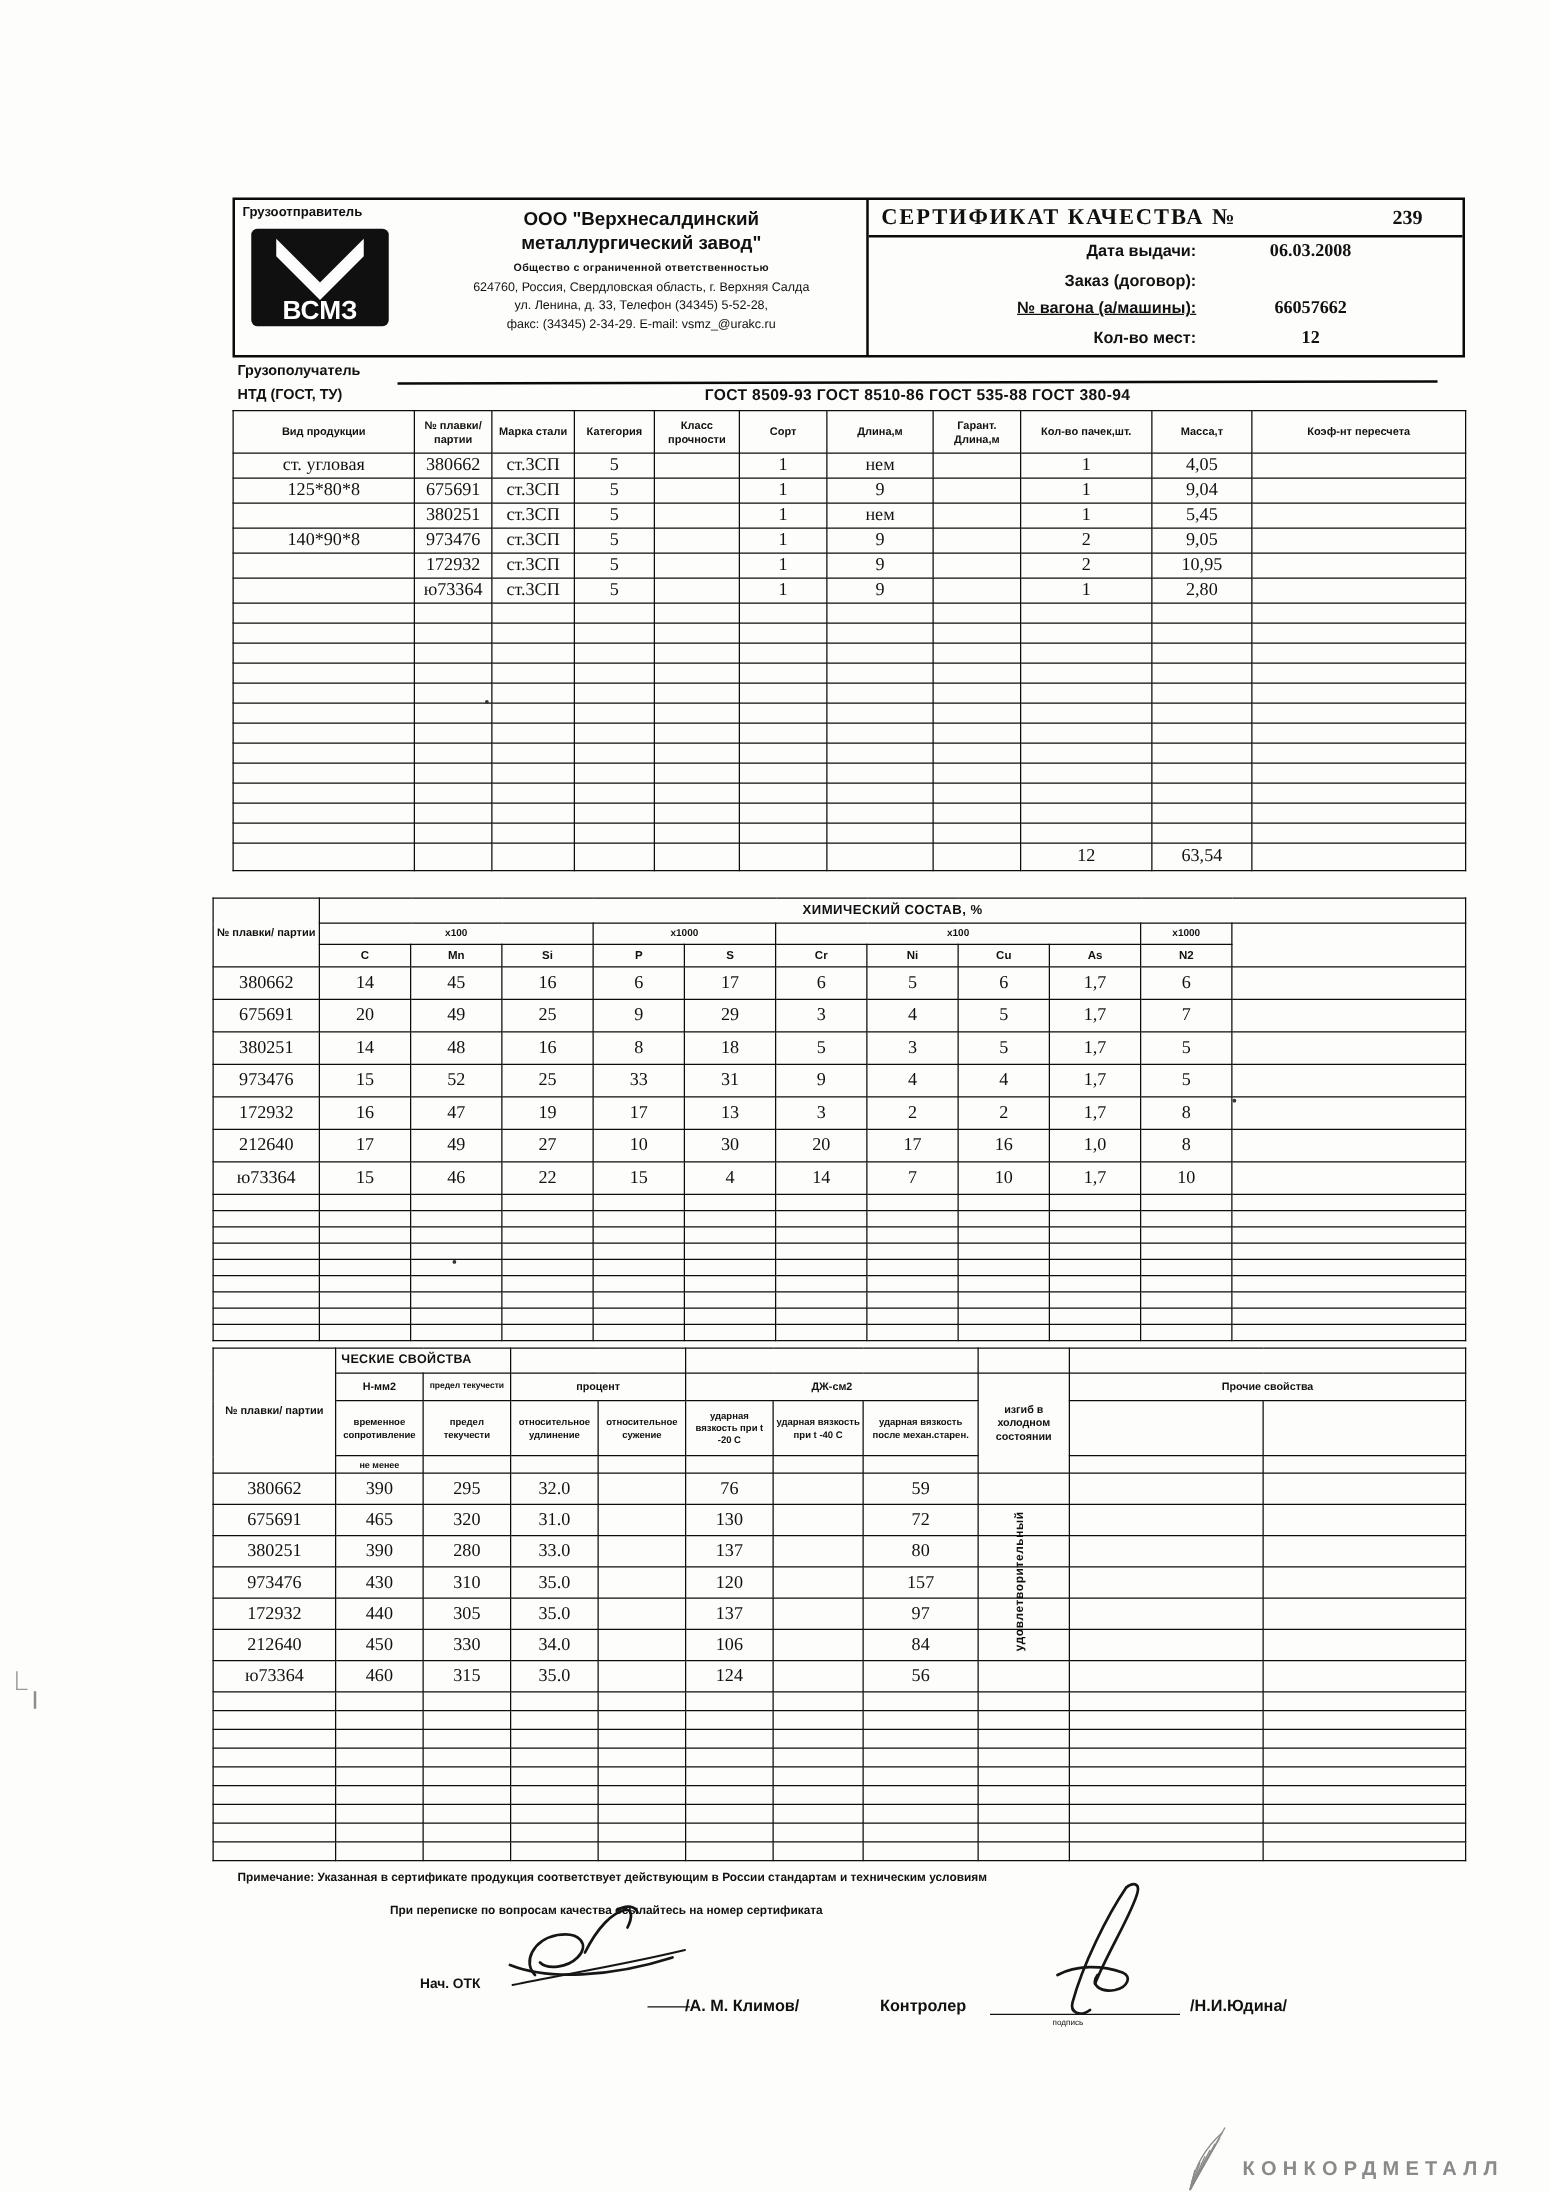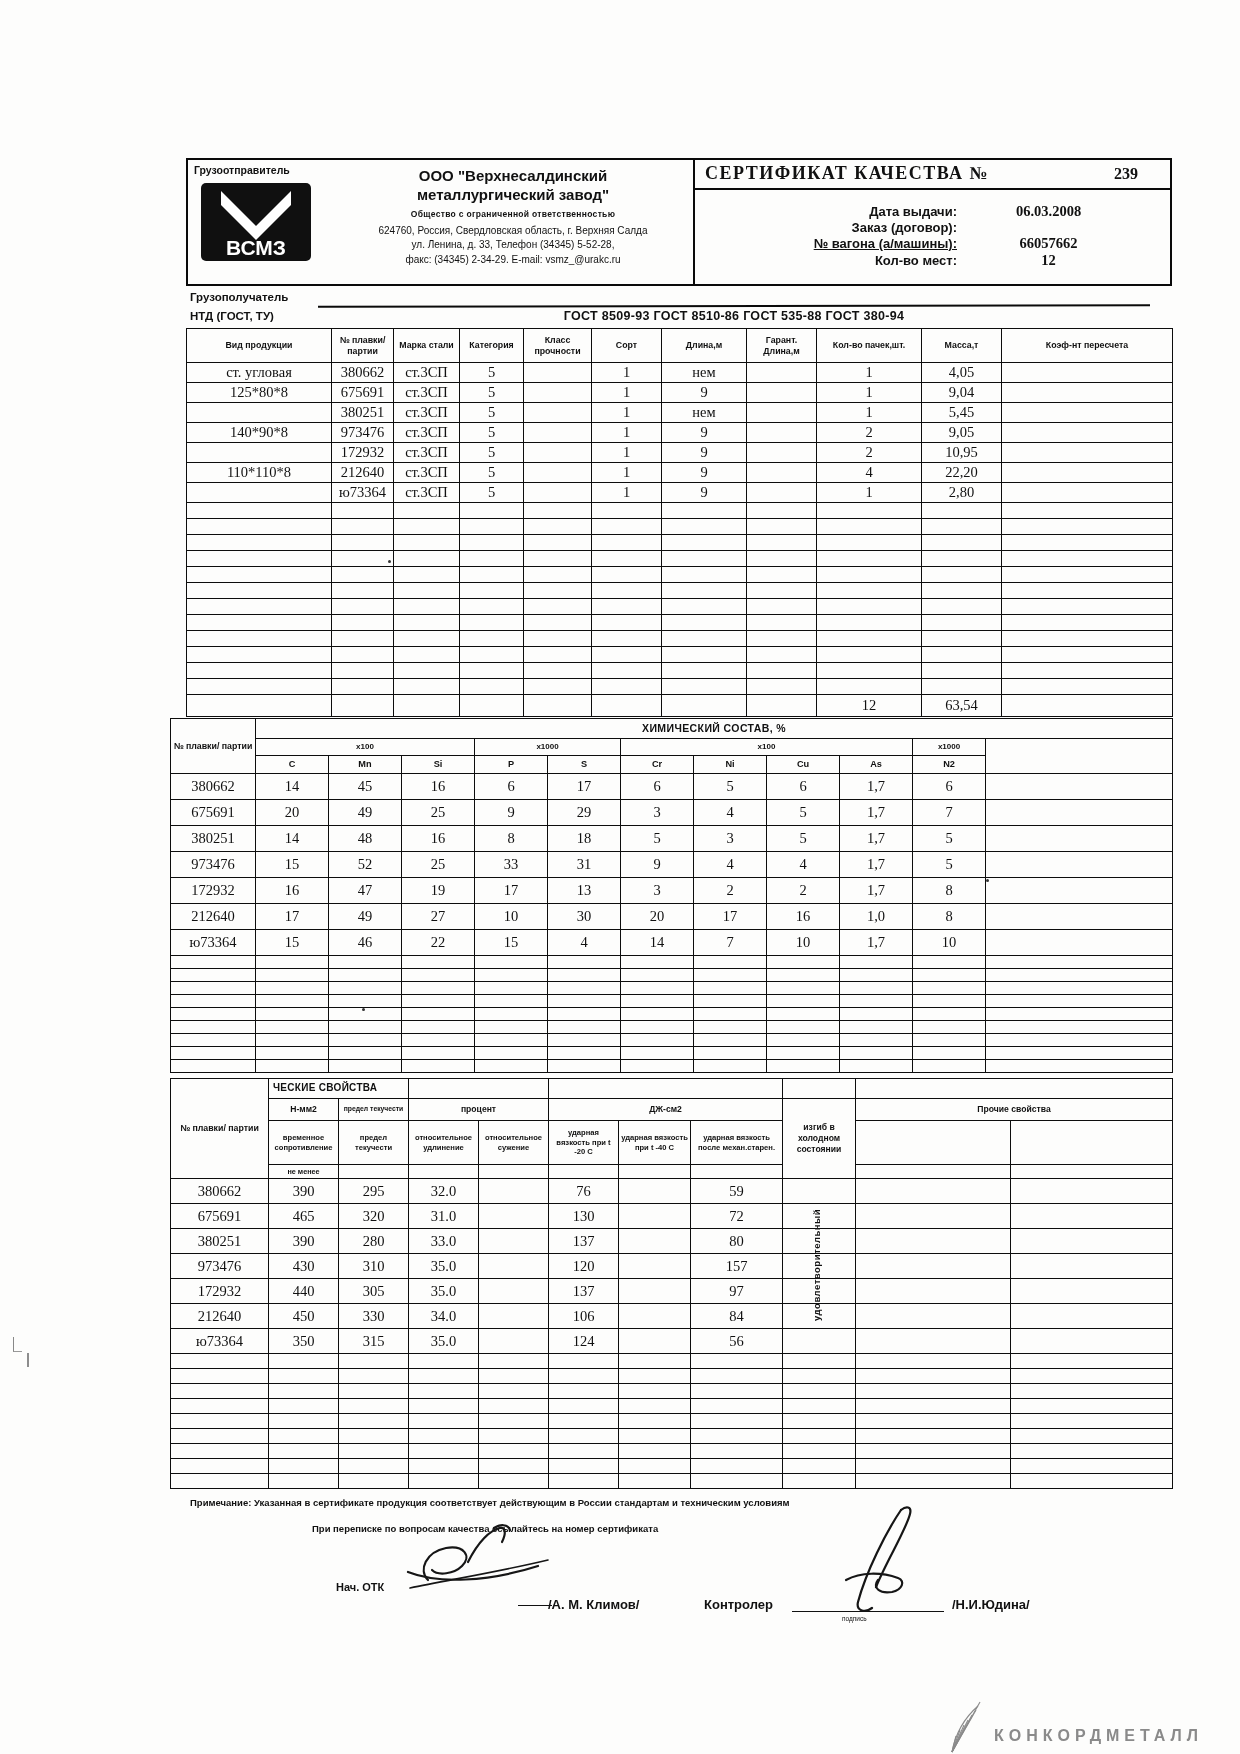--- a/index.html
+++ b/index.html
@@ -13,21 +13,21 @@
   .sender{font-size:10.5px;font-weight:bold}
   .logo-svg{position:absolute;left:12px;top:22px}
   .hdr-mid{flex:1;text-align:center;padding-top:7px}
   .co-name{font-size:15px;font-weight:bold;line-height:1.25}
   .co-sub{font-size:8.5px;font-weight:bold;margin-top:4px;letter-spacing:.3px}
   .co-addr{font-size:10px;margin-top:5px;line-height:1.45}
   .hdr-right{width:477px;border-left:2.5px solid #0a0a0a;display:flex;flex-direction:column}
   .cert-title-row{display:flex;align-items:baseline;padding:3px 10px 4px 10px;border-bottom:2.2px solid #0a0a0a}
   .cert-title{font-family:"Liberation Serif",serif;font-size:18px;font-weight:bold;letter-spacing:1.5px;white-space:nowrap}
   .cert-num{margin-left:auto;font-family:"Liberation Serif",serif;font-size:16px;font-weight:bold;padding:0 22px 0 10px}
-  .cert-fields{flex:1;display:flex;flex-direction:column;justify-content:center;padding:3px 0 5px}
+  .cert-fields{flex:1;display:flex;flex-direction:column;justify-content:space-between;padding:3px 0 5px}
   .cf{display:flex;align-items:baseline;font-size:13px;font-weight:bold}
   .cf-label{width:262px;text-align:right;white-space:nowrap}
   .cf.wagon .cf-label{text-decoration:underline}
   .cf-value{flex:1;text-align:center;font-family:"Liberation Serif",serif;font-size:14.5px;padding-right:30px}
 
   
   .consignee-label{left:190px;top:291px;font-size:11.5px;font-weight:bold}
   .consignee-line{left:318px;top:289px;width:832px;height:18px;border-bottom:2.2px solid #0a0a0a;transform:rotate(-.12deg)}
   .ntd-label{left:190px;top:310px;font-size:11.5px;font-weight:bold}
   .ntd-value{left:318px;top:309px;width:832px;text-align:center;font-size:12.5px;font-weight:bold;letter-spacing:.3px}
@@ -234,33 +234,20 @@
         <td></td>
         <td>172932</td>
         <td>ст.3СП</td>
         <td>5</td>
         <td></td>
         <td>1</td>
         <td>9</td>
         <td></td>
         <td>2</td>
         <td>10,95</td>
-        <td></td>
-      </tr>
-      <tr>
-        <td>110*110*8</td>
-        <td>212640</td>
-        <td>ст.3СП</td>
-        <td>5</td>
-        <td></td>
-        <td>1</td>
-        <td>9</td>
-        <td></td>
-        <td>4</td>
-        <td>22,20</td>
         <td></td>
       </tr>
       <tr>
         <td></td>
         <td>ю73364</td>
         <td>ст.3СП</td>
         <td>5</td>
         <td></td>
         <td>1</td>
         <td>9</td>
@@ -839,21 +826,21 @@
         <td></td>
         <td>106</td>
         <td></td>
         <td>84</td>
         <td></td>
         <td></td>
         <td></td>
       </tr>
       <tr>
         <td>ю73364</td>
-        <td>350</td>
+        <td>460</td>
         <td>315</td>
         <td>35.0</td>
         <td></td>
         <td>124</td>
         <td></td>
         <td>56</td>
         <td></td>
         <td></td>
         <td></td>
       </tr>

